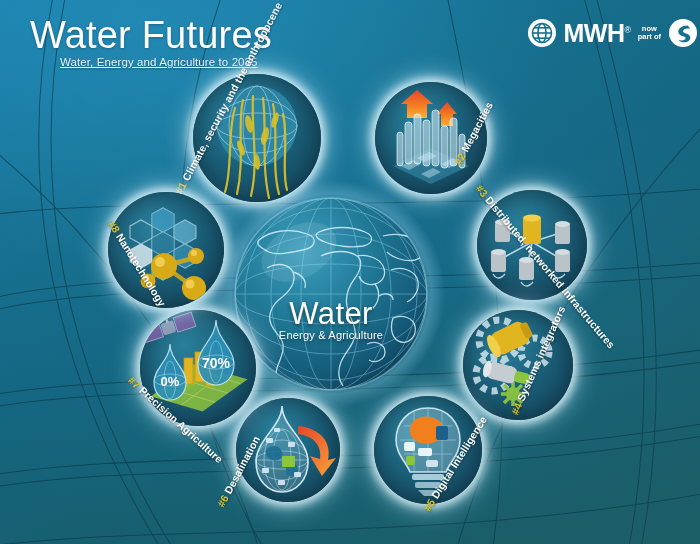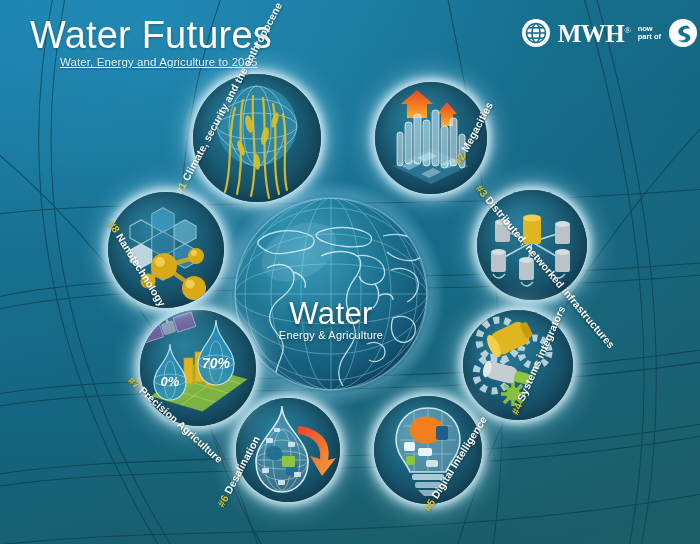--- a/index.html
+++ b/index.html
@@ -22,25 +22,25 @@
     text-shadow:0 1px 3px rgba(0,0,0,.25);
   }
   .subtitle{
     position:absolute;left:60px;top:56px;color:#e8f3f8;
     font-size:11.5px;font-weight:400;letter-spacing:.1px;
     text-shadow:0 1px 2px rgba(0,0,0,.3);
     text-decoration:underline;
   }
   
   .logo{position:absolute;right:18px;top:18px;display:flex;align-items:center;gap:7px;}
-  .logo-mwh{color:#fff;font-size:25px;font-weight:bold;letter-spacing:-.5px;line-height:1;font-family:Liberation Serif, serif;}
+  .logo-mwh{color:#fff;font-size:25px;font-weight:bold;letter-spacing:-.5px;line-height:1;}
   .logo-reg{font-size:9px;vertical-align:super;font-weight:normal;}
-  .logo-nowpart{color:#fff;font-size:7.5px;line-height:8px;text-align:left;font-weight:bold;}
+  .logo-nowpart{color:#fff;font-size:7.5px;line-height:8px;text-align:center;font-weight:bold;}
   
-  .node{position:absolute;border-radius:50%;overflow:visible;font-style:italic;}
+  .node{position:absolute;border-radius:50%;overflow:visible;}
   .node .disc{
     position:absolute;inset:0;border-radius:50%;overflow:hidden;
     background:radial-gradient(circle at 38% 30%, #2a7f9b 0%, #1b5f79 45%, #123f55 100%);
     box-shadow:
       0 0 10px 4px rgba(235,250,255,.85),
       0 0 22px 9px rgba(170,225,245,.45),
       inset 0 0 22px rgba(0,0,0,.35);
   }
   .label{
     position:absolute;color:#ffffff;font-size:10.5px;font-weight:600;

